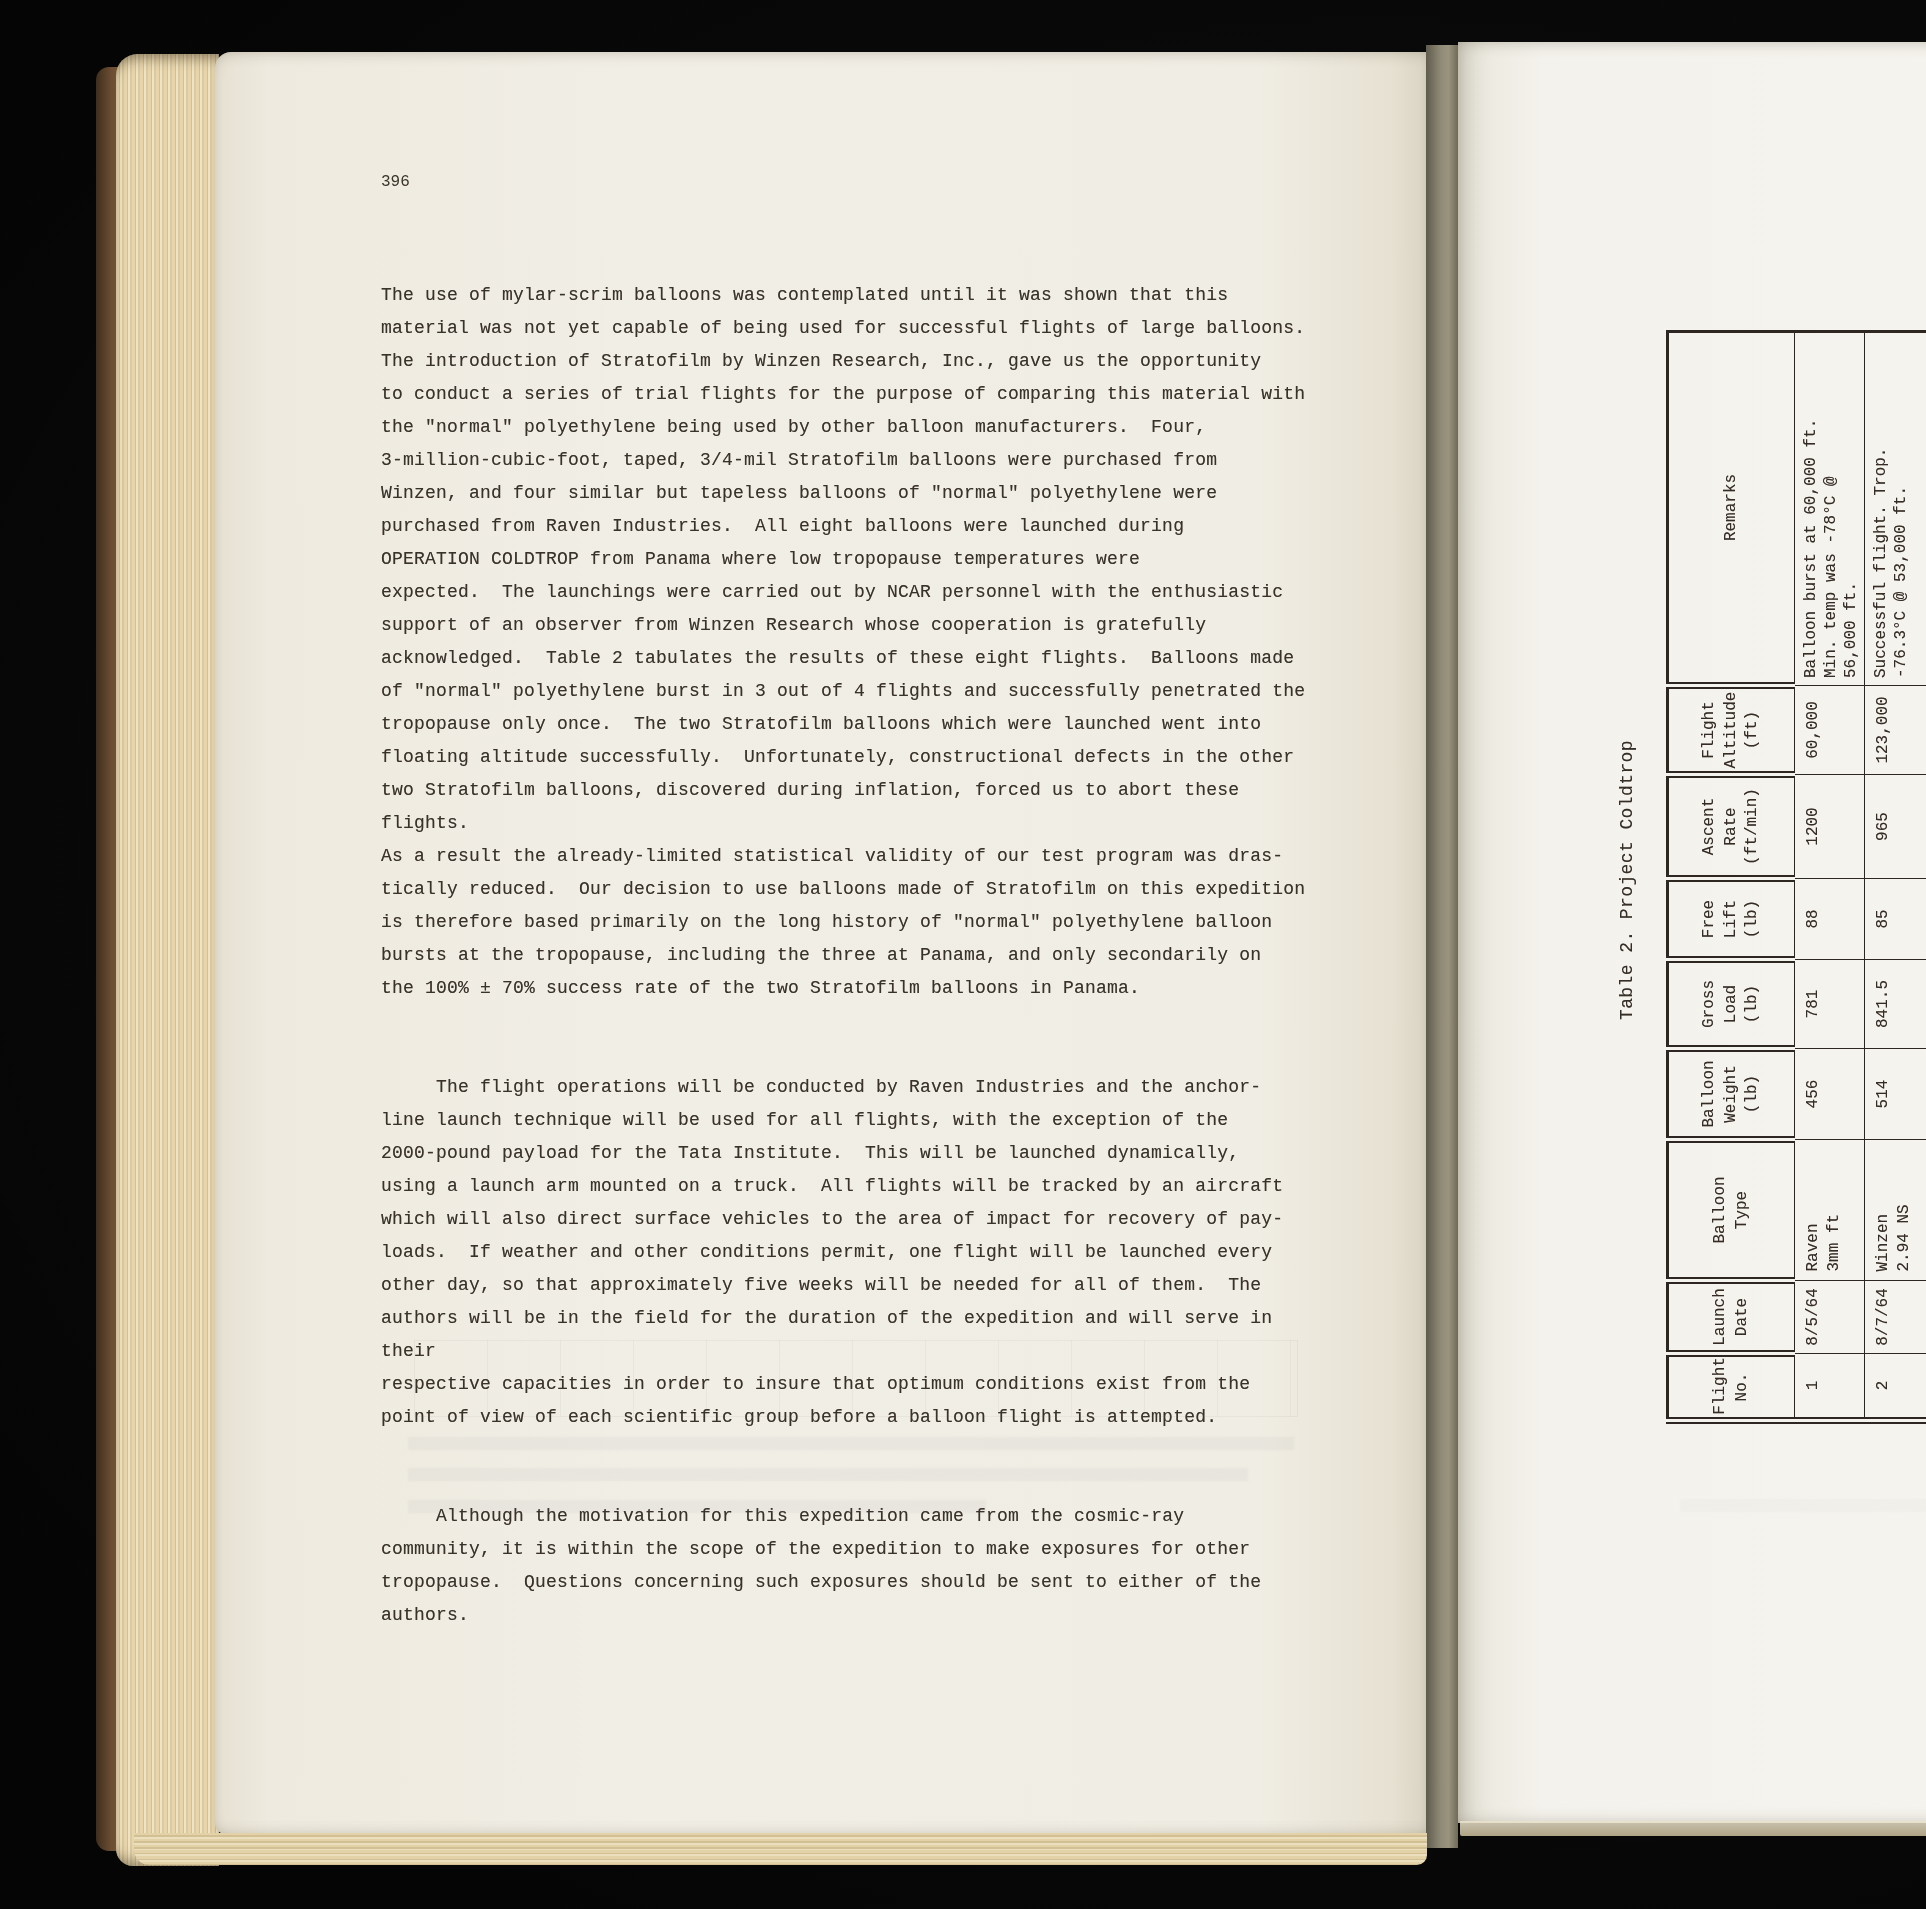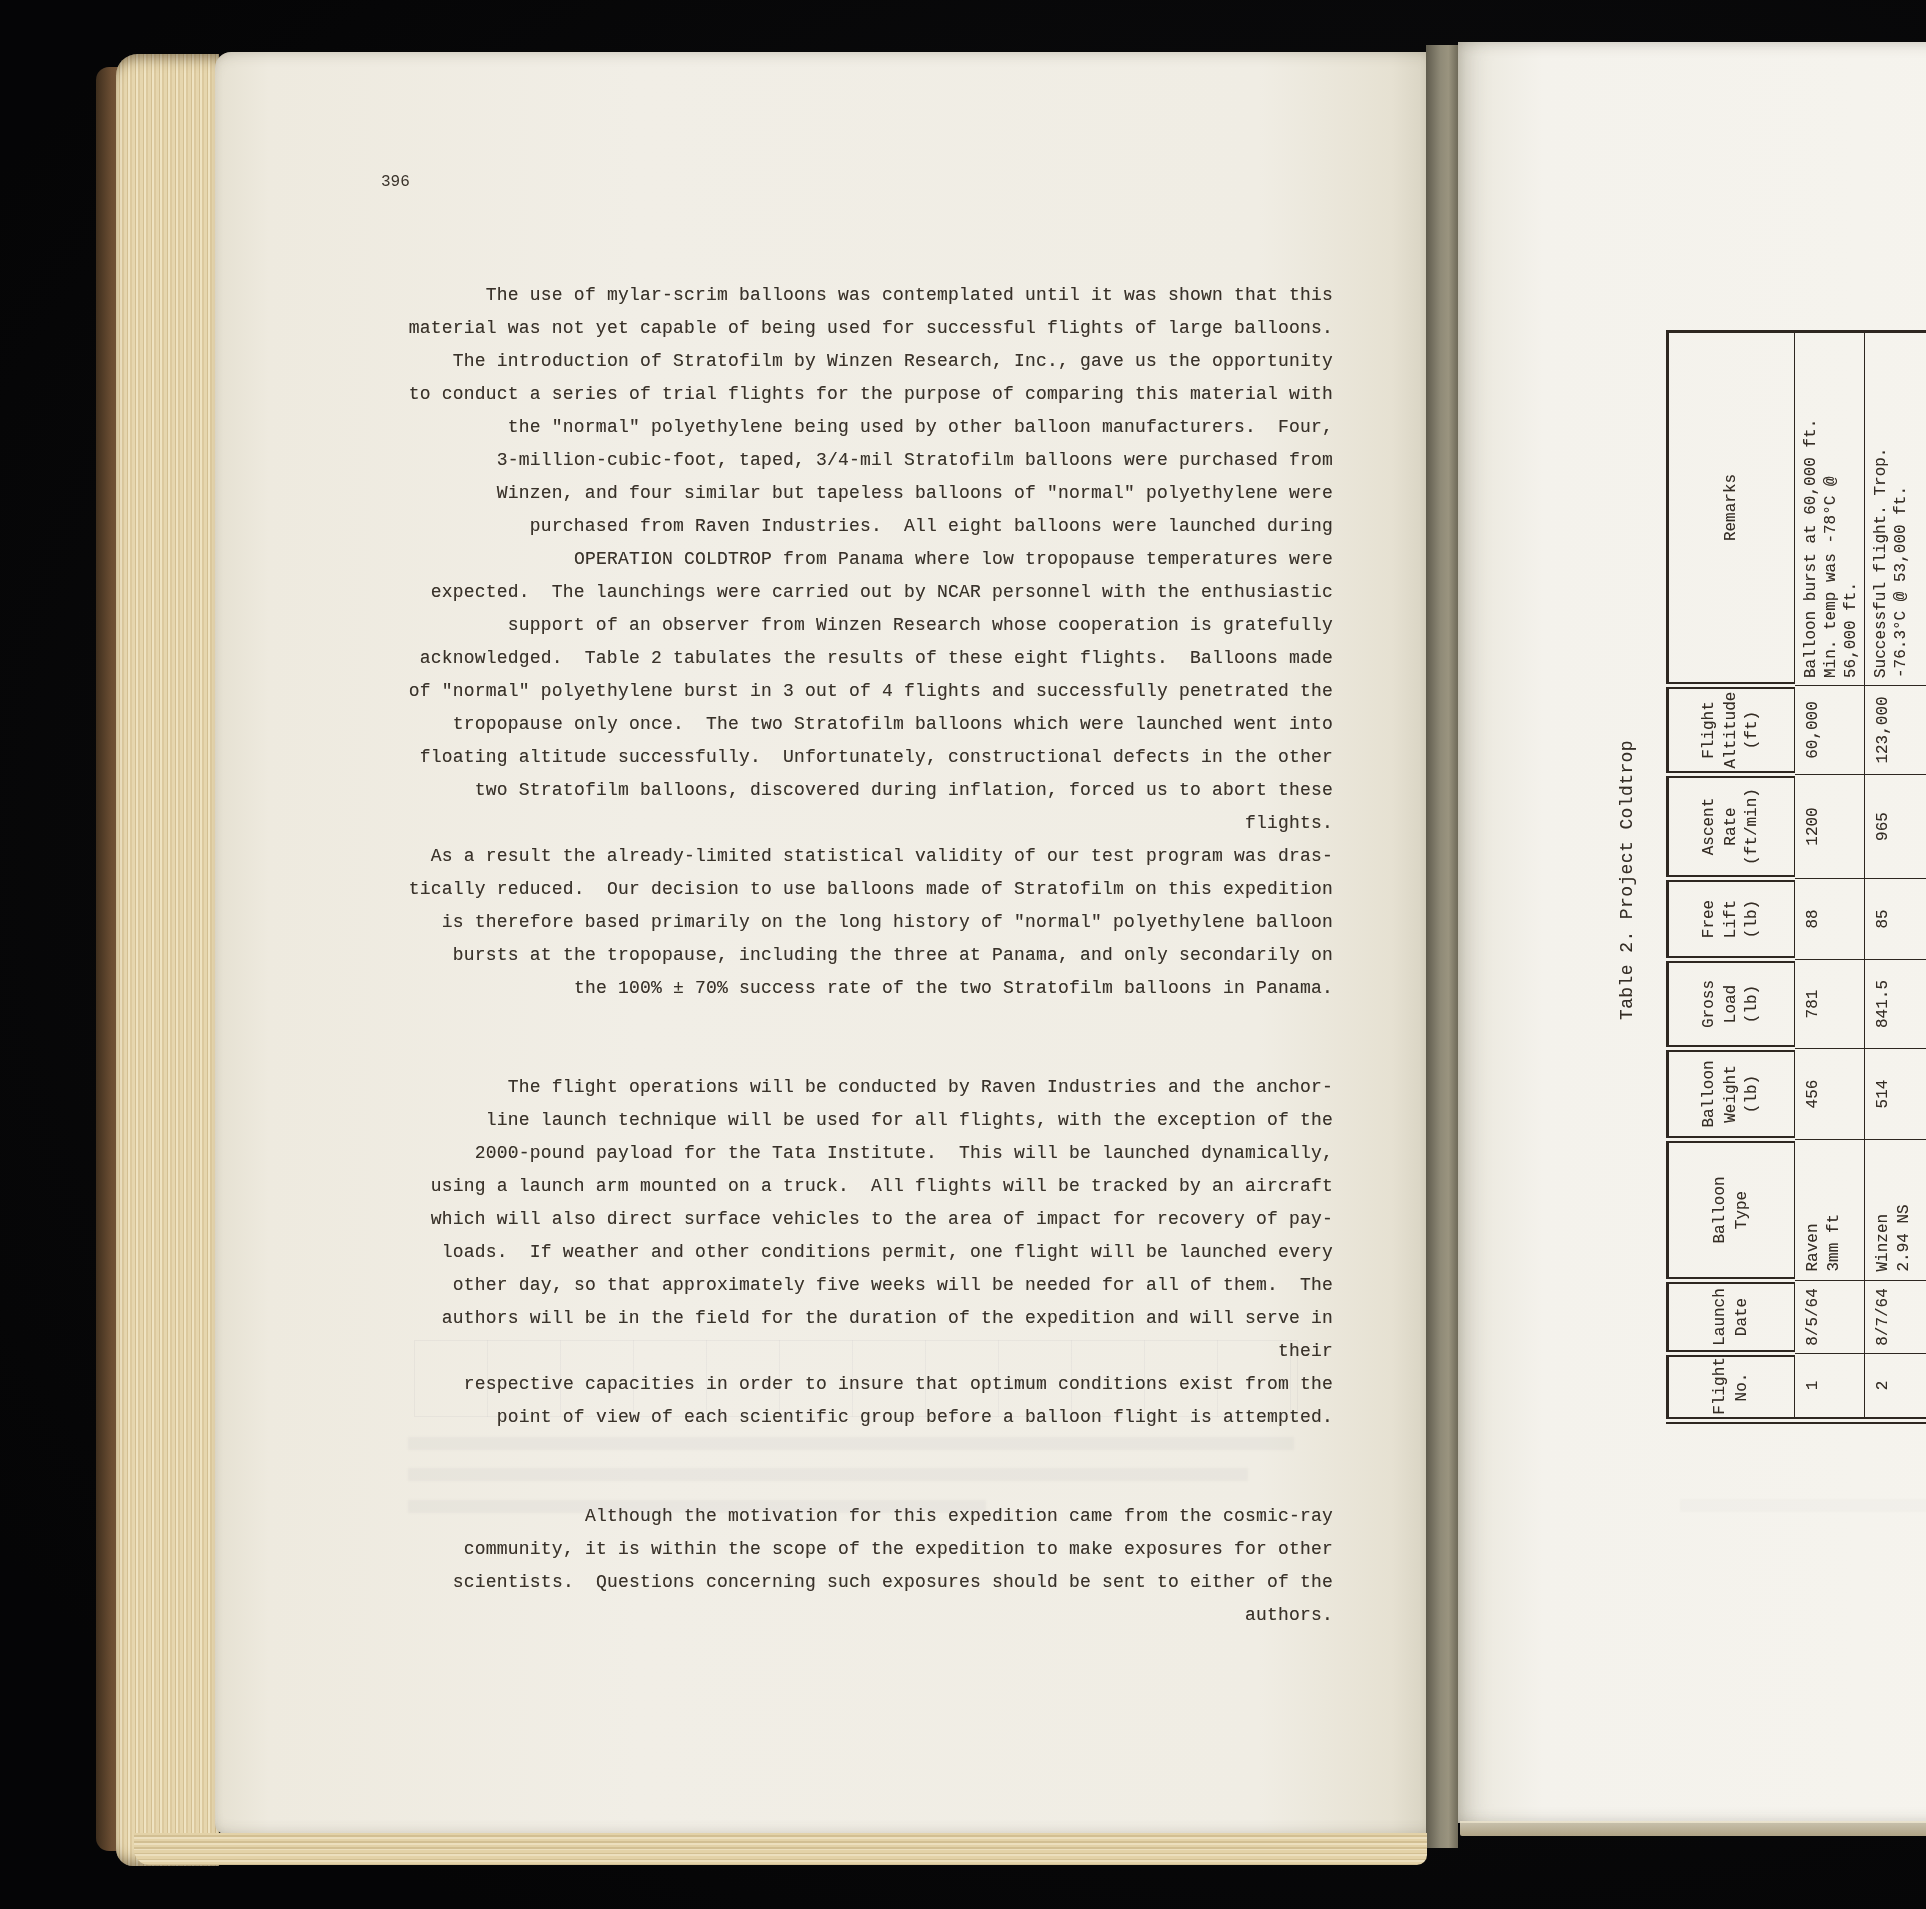--- a/index.html
+++ b/index.html
@@ -30,21 +30,21 @@
        background:repeating-linear-gradient(180deg,#e3d2a8 0 2.3px,#d2bf93 2.3px 3.9px,#ecdfbe 3.9px 5.8px);
        border-radius:0 0 10px 15.4px;}
   .bottom-stack-right{position:absolute;left:1460px;top:1821px;width:1171px;height:15.4px;
        background:linear-gradient(180deg,#ece4cd,#cdbf9c);opacity:.85;border-radius:0 0 23px 3.1px;}
   
   .pagenum{position:absolute;font-size:16px;color:#3a332b;}
   .pagenum-left{left:381px;top:173px;}
   .body-text{position:absolute;left:381px;top:213px;width:952px;
        font-size:18px;line-height:33px;color:#39322a;white-space:pre-wrap;
        letter-spacing:0.2px;text-shadow:0 0 0.4px rgba(57,50,42,.45);}
-  .body-text p{margin:0;text-align:right;}
+  .body-text p{margin:0;}
   
   .ghost-boxes{position:absolute;left:414px;top:1340px;width:882px;height:75px;
        border:1.2px solid rgba(95,95,125,.09);
        background:repeating-linear-gradient(90deg,transparent 0 72px,rgba(95,95,125,.08) 72px 73px);
        opacity:.7;}
   .ghost-line{position:absolute;height:13px;background:rgba(105,100,120,.05);filter:blur(0.8px);}
   .ghost-line.g1{left:408px;top:1437px;width:886px;}
   .ghost-line.g2{left:408px;top:1468px;width:840px;}
   .ghost-line.g3{left:408px;top:1500px;width:578px;}
   .ghost-line.g4{left:1680px;top:1499px;width:732px;opacity:.6;}
@@ -110,21 +110,21 @@
 2000-pound payload for the Tata Institute.  This will be launched dynamically,
 using a launch arm mounted on a truck.  All flights will be tracked by an aircraft
 which will also direct surface vehicles to the area of impact for recovery of pay-
 loads.  If weather and other conditions permit, one flight will be launched every
 other day, so that approximately five weeks will be needed for all of them.  The
 authors will be in the field for the duration of the expedition and will serve in their
 respective capacities in order to insure that optimum conditions exist from the
 point of view of each scientific group before a balloon flight is attempted.</p>
     <p>     Although the motivation for this expedition came from the cosmic-ray
 community, it is within the scope of the expedition to make exposures for other
-scientists.  Questions concerning such exposures should be sent to either of the
+tropopause.  Questions concerning such exposures should be sent to either of the
 authors.</p>
   </div>
   <div class="ghost-boxes"></div>
   <div class="ghost-line g1"></div>
   <div class="ghost-line g2"></div>
   <div class="ghost-line g3"></div>
   <div class="ghost-line g4"></div>
 
   <div class="table-rot-outer">
     <div class="table-rot-inner">

